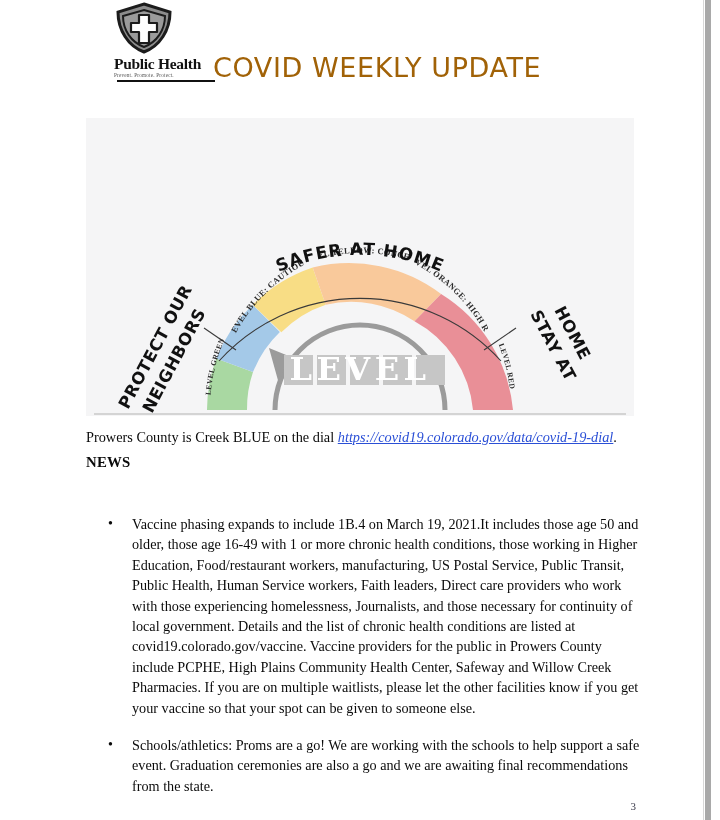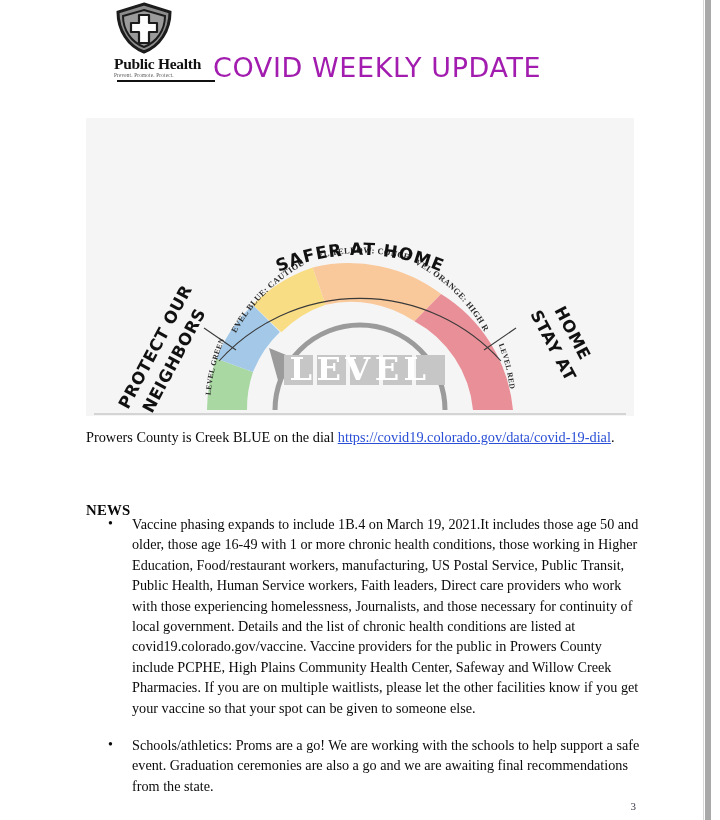--- a/index.html
+++ b/index.html
@@ -80,21 +80,21 @@
     margin: 2px auto 0 auto;
   }
   .doc-title {
     position: absolute;
     left: 213px;
     top: 52px;
     font-family: "DejaVu Sans", sans-serif;
     font-size: 27px;
     font-weight: 400;
     letter-spacing: 0.6px;
-    color: #a21caf;
+    color: #a16207;
     white-space: nowrap;
   }
 
   
   .dial-figure {
     position: absolute;
     left: 86px;
     top: 118px;
     width: 548px;
     height: 298px;
@@ -111,25 +111,26 @@
     width: 560px;
     font-family: "Liberation Serif", serif;
     font-size: 14.3px;
     line-height: 19.5px;
     color: #0a0a0a;
   }
   .intro-para { margin: 0; }
   .dial-link {
     color: #2a4fd6;
     text-decoration: underline;
+    font-style: italic;
   }
   .news-heading {
     position: absolute;
     left: 86px;
-    top: 502px;
+    top: 454px;
     font-family: "Liberation Serif", serif;
     font-weight: bold;
     font-size: 14.8px;
     letter-spacing: 0.2px;
     color: #0a0a0a;
   }
   .bullets {
     position: absolute;
     left: 86px;
     top: 514px;

